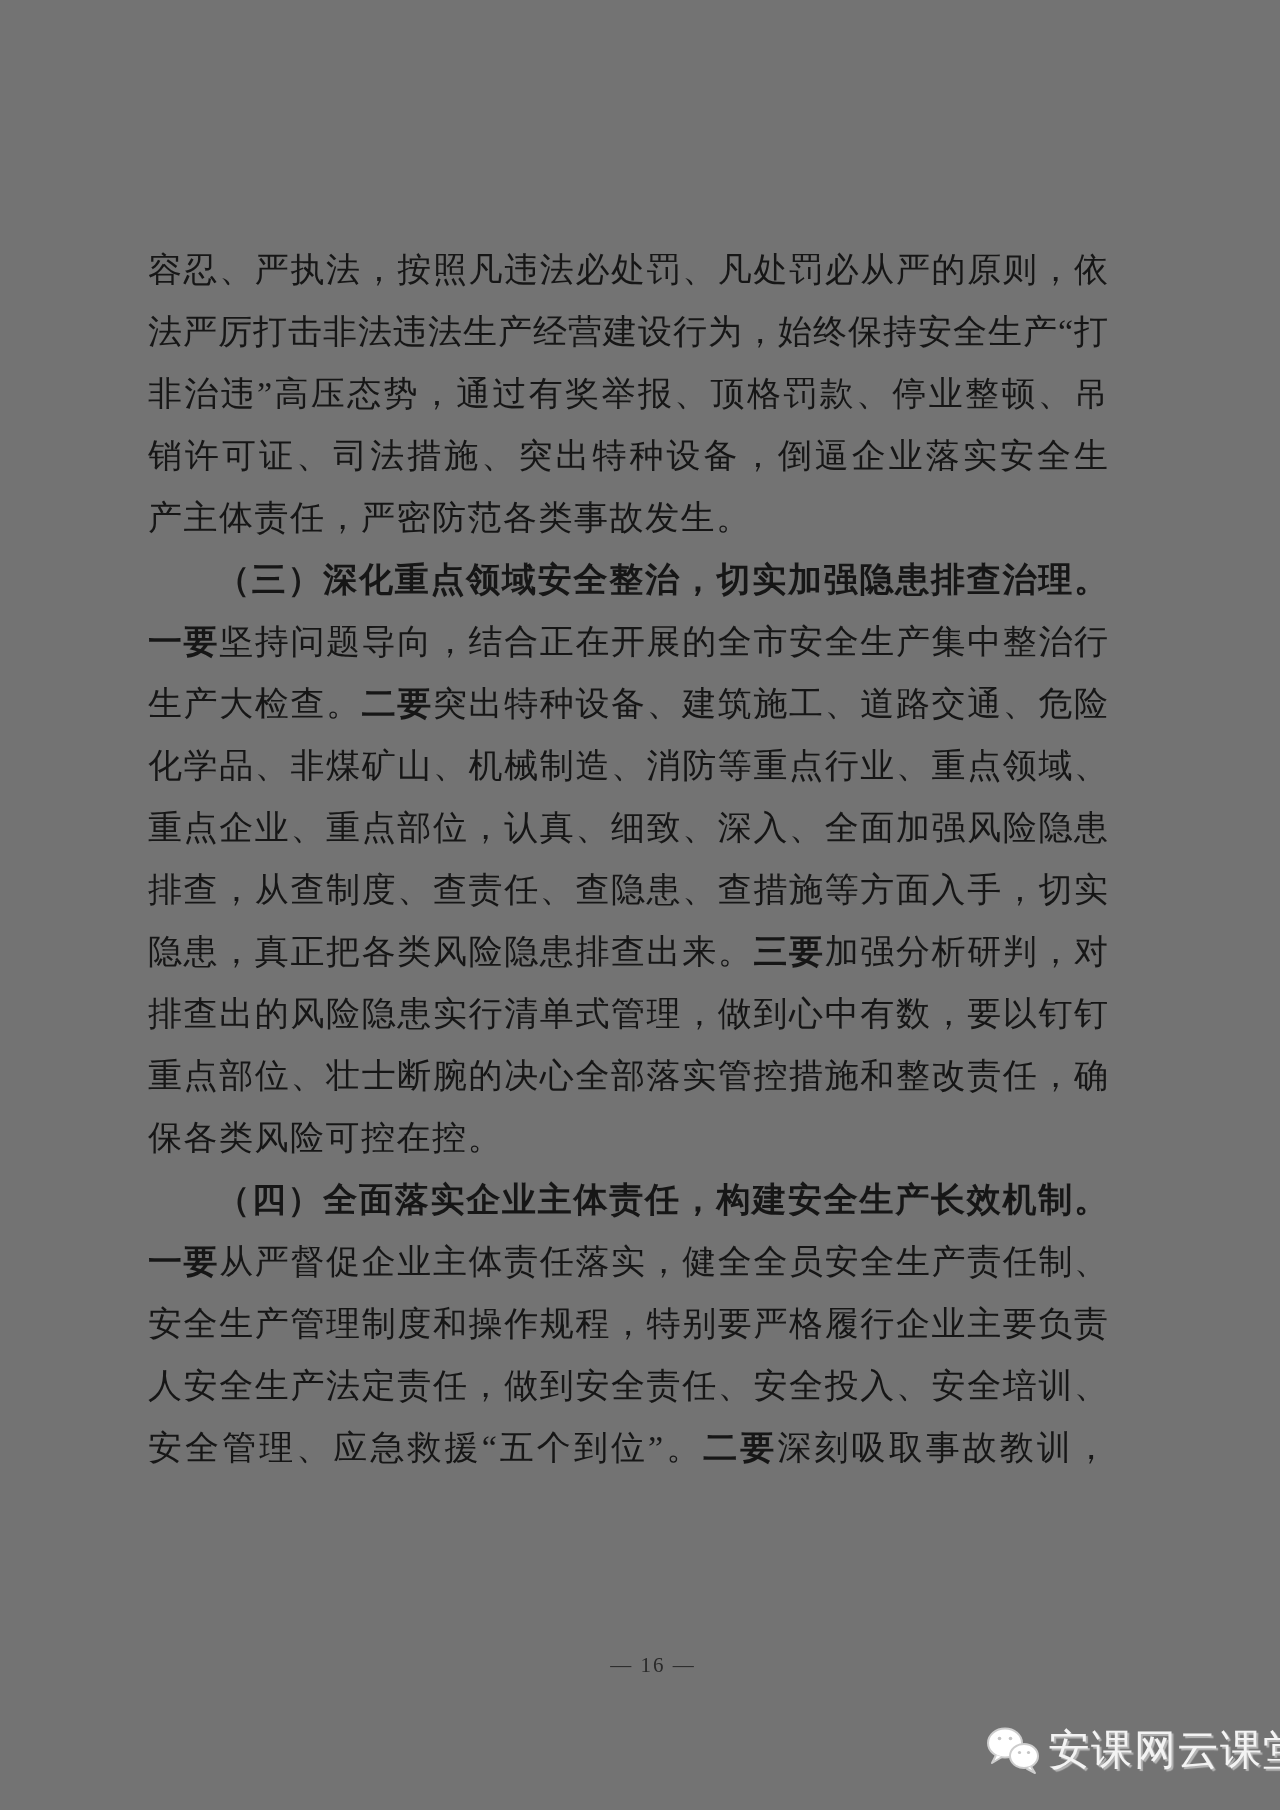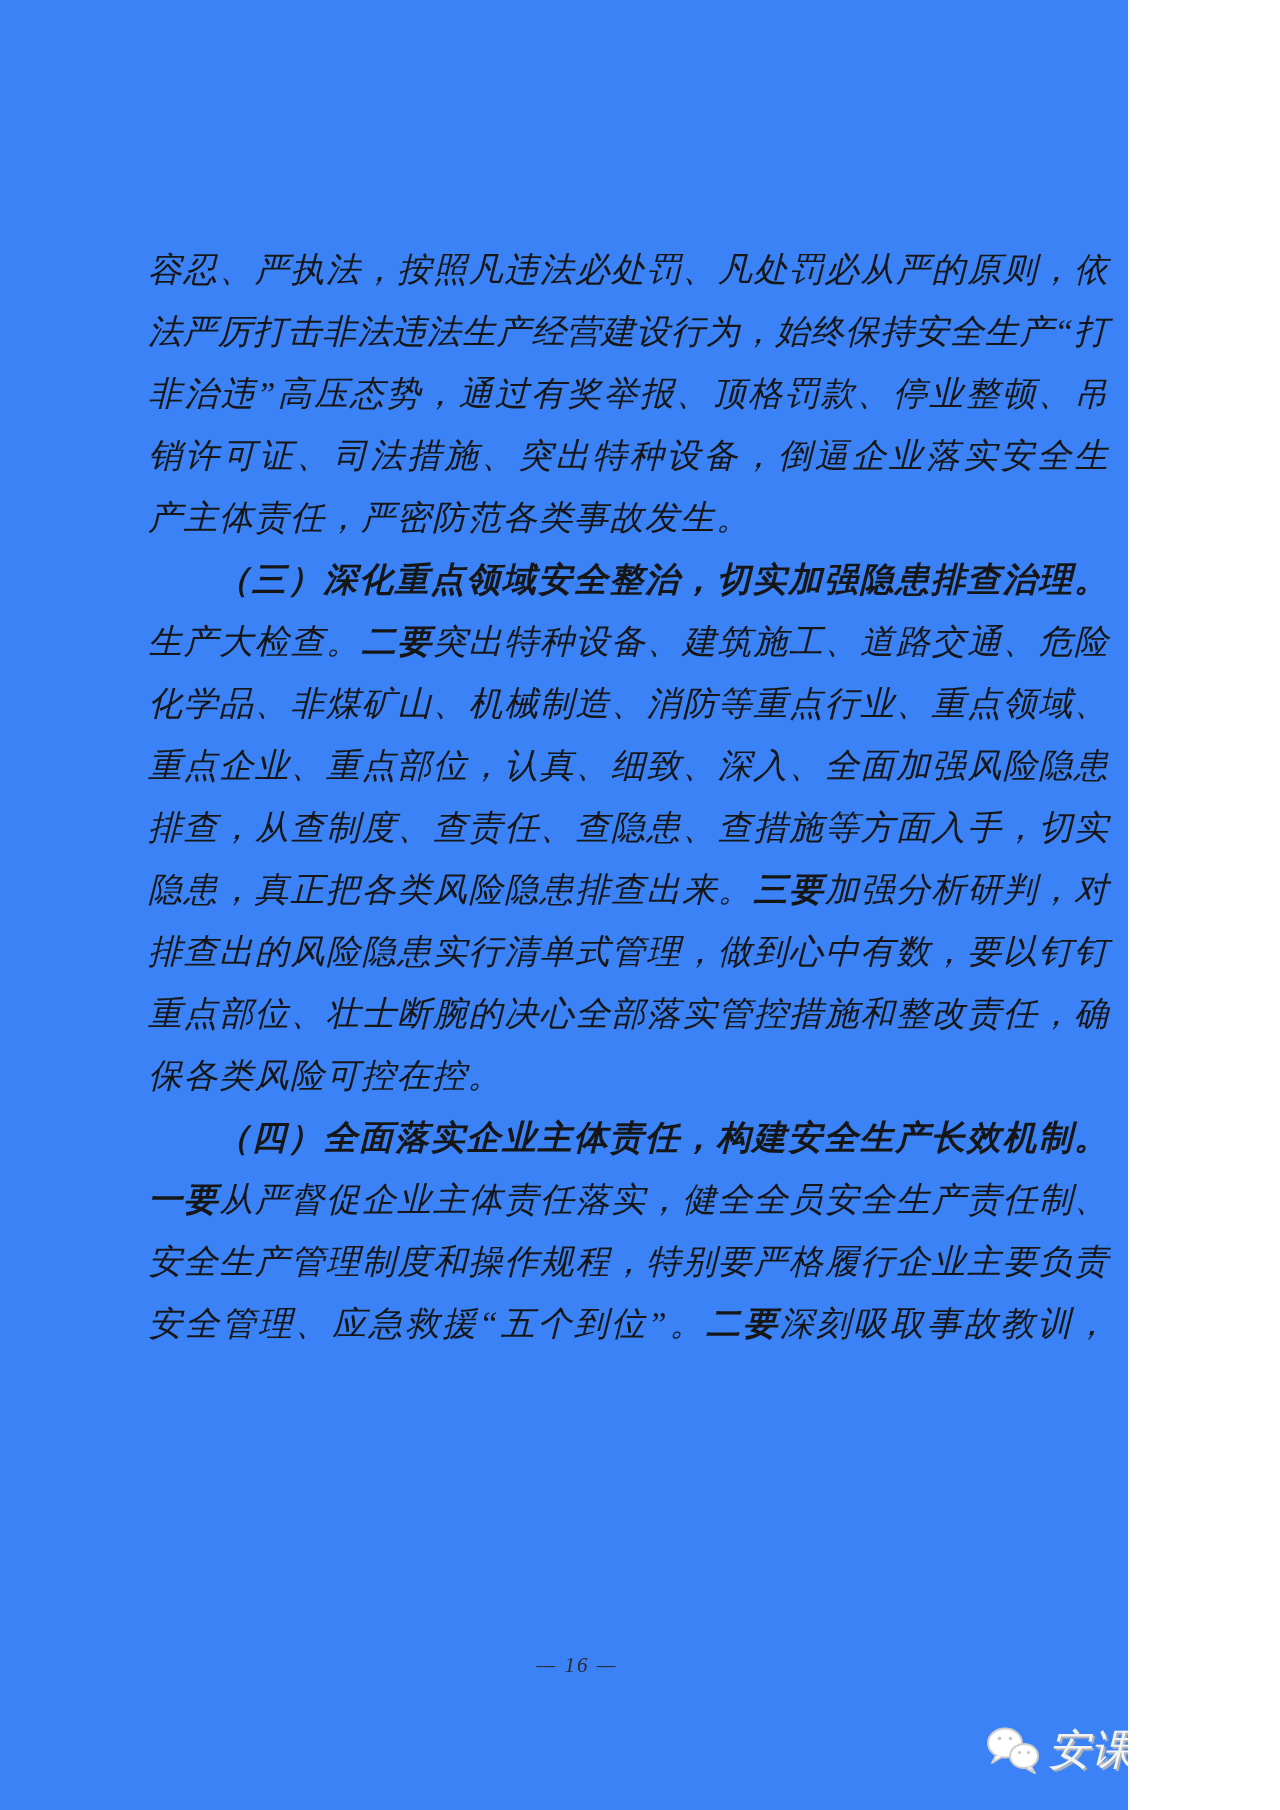--- a/index.html
+++ b/index.html
@@ -2,26 +2,25 @@
 <html><head>
 <meta charset="utf-8">
 <style>
   html, body {
     margin: 0;
     padding: 0;
     background: #ffffff;
   }
   .page {
     position: relative;
-    width: 1128px;
+    width: 1280px;
     height: 1810px;
-    background: #3b82f6;
+    background: #737373;
     overflow: hidden;
     font-family: "Liberation Serif", "DejaVu Serif", serif;
-    font-style: italic;
   }
   .content {
     position: absolute;
     left: 148px;
     top: 239px;
     width: 960px;
   }
   .line {
     height: 62px;
     line-height: 62px;
@@ -82,31 +81,33 @@
 
 <div class="page">
 
   <main class="content" id="doc-body">
       <div class="line"><span>容忍、严执法，按照凡违法必处罚、凡处罚必从严的原则，依</span></div>
       <div class="line"><span>法严厉打击非法违法生产经营建设行为，始终保持安全生产“打</span></div>
       <div class="line"><span>非治违”高压态势，通过有奖举报、顶格罚款、停业整顿、吊</span></div>
       <div class="line"><span>销许可证、司法措施、突出特种设备，倒逼企业落实安全生</span></div>
       <div class="line short"><span>产主体责任，严密防范各类事故发生。</span></div>
       <div class="line indent"><b>（三）深化重点领域安全整治，切实加强隐患排查治理。</b></div>
+      <div class="line"><b>一要</b><span>坚持问题导向，结合正在开展的全市安全生产集中整治行</span></div>
       <div class="line"><span>生产大检查。</span><b>二要</b><span>突出特种设备、建筑施工、道路交通、危险</span></div>
       <div class="line"><span>化学品、非煤矿山、机械制造、消防等重点行业、重点领域、</span></div>
       <div class="line"><span>重点企业、重点部位，认真、细致、深入、全面加强风险隐患</span></div>
       <div class="line"><span>排查，从查制度、查责任、查隐患、查措施等方面入手，切实</span></div>
       <div class="line"><span>隐患，真正把各类风险隐患排查出来。</span><b>三要</b><span>加强分析研判，对</span></div>
       <div class="line"><span>排查出的风险隐患实行清单式管理，做到心中有数，要以钉钉</span></div>
       <div class="line"><span>重点部位、壮士断腕的决心全部落实管控措施和整改责任，确</span></div>
       <div class="line short"><span>保各类风险可控在控。</span></div>
       <div class="line indent"><b>（四）全面落实企业主体责任，构建安全生产长效机制。</b></div>
       <div class="line"><b>一要</b><span>从严督促企业主体责任落实，健全全员安全生产责任制、</span></div>
       <div class="line"><span>安全生产管理制度和操作规程，特别要严格履行企业主要负责</span></div>
+      <div class="line"><span>人安全生产法定责任，做到安全责任、安全投入、安全培训、</span></div>
       <div class="line"><span>安全管理、应急救援“五个到位”。</span><b>二要</b><span>深刻吸取事故教训，</span></div>
     </main>
 
   <div class="page-footer">— 16 —</div>
 
   <div class="watermark">
     <span class="wm-logo">
       <svg width="58" height="50" viewBox="0 0 58 50" xmlns="http://www.w3.org/2000/svg">
         <ellipse cx="21" cy="18" rx="17" ry="14.5" fill="#ffffff" stroke="#cdcdcd" stroke-width="2"></ellipse>
         <path d="M12 30 L8 38 L18 32" fill="#ffffff" stroke="#cdcdcd" stroke-width="2" stroke-linejoin="round"></path>

